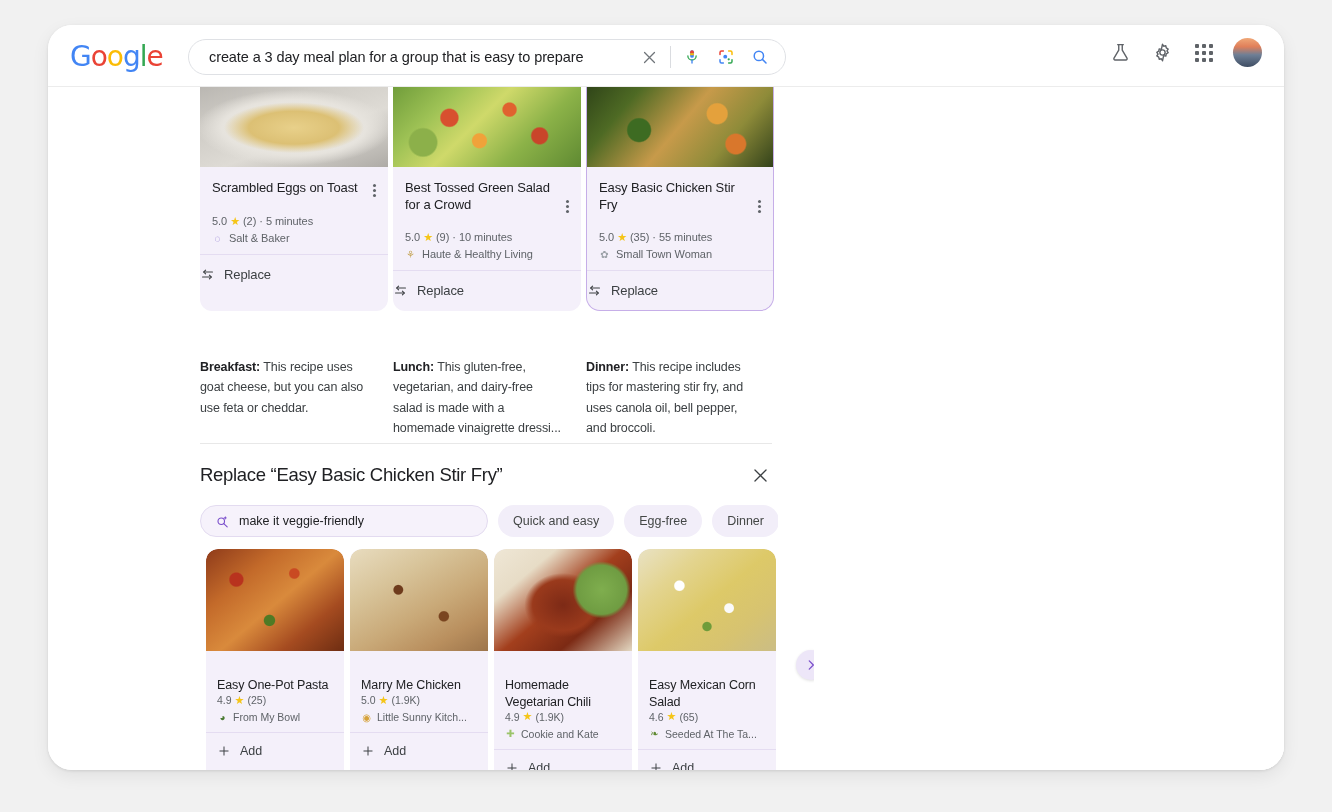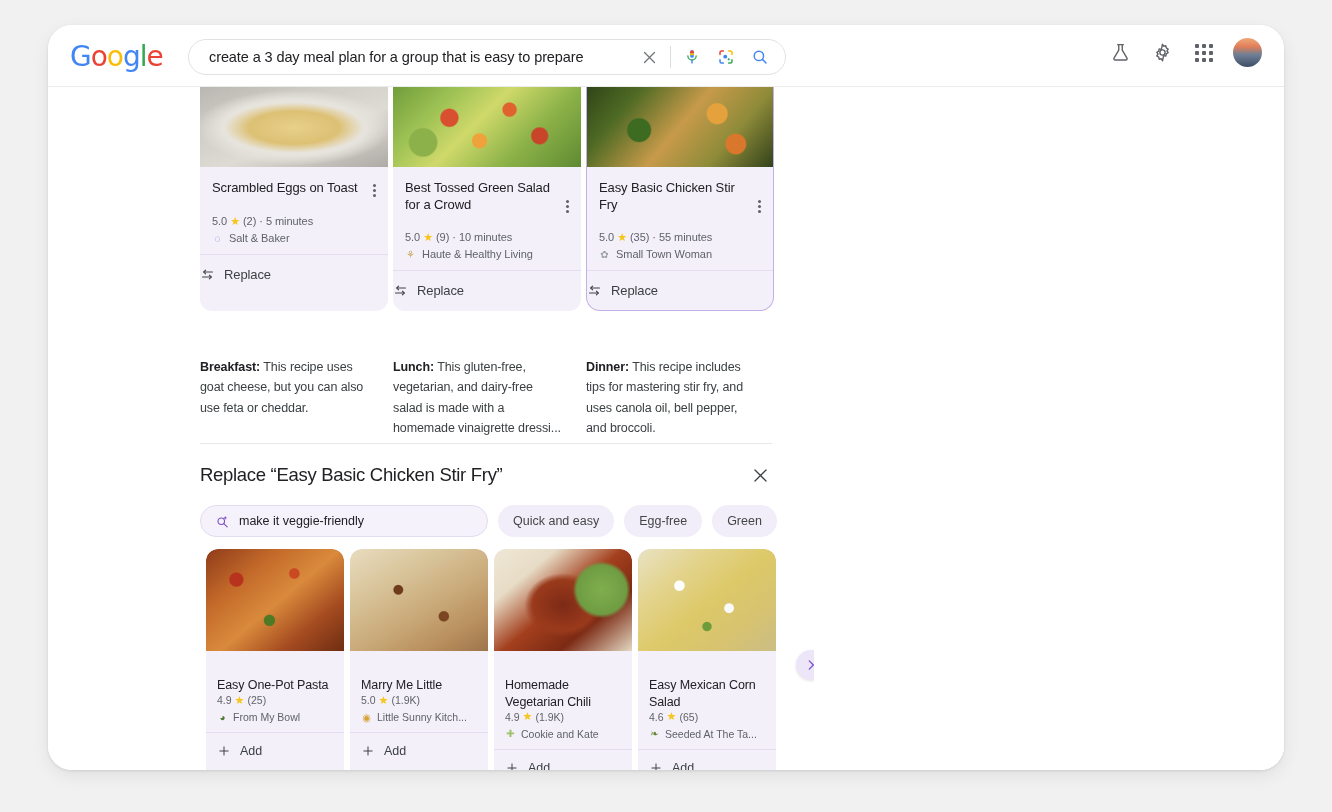--- a/index.html
+++ b/index.html
@@ -473,21 +473,21 @@
       <div class="chip-input" title="Describe a change">
         <svg width="15" height="15" viewBox="0 0 24 24" fill="none" stroke="#7a4ecb" stroke-width="1.8" stroke-linecap="round">
           <circle cx="10" cy="11.5" r="5.2"></circle>
           <path d="M14 15.3 L19.5 20.5"></path>
           <path d="M16.4 3.2 l.9 2.1 2.1.9 -2.1.9 -.9 2.1 -.9-2.1 -2.1-.9 2.1-.9z" fill="#7a4ecb" stroke="none"></path>
         </svg>
         <span>make it veggie-friendly</span>
       </div>
       <div class="chip">Quick and easy</div>
       <div class="chip">Egg-free</div>
-      <div class="chip">Green</div>
+      <div class="chip">Dinner</div>
 
     </div>
 
     <div class="sugg-row">
 
       <div class="sugg-card">
         <div class="sugg-thumb t-pasta"></div>
         <div class="sc-body">
           <div class="sc-title">Easy One-Pot Pasta</div>
           <div class="sc-meta">
@@ -504,21 +504,21 @@
           <svg width="14" height="14" viewBox="0 0 24 24" stroke="#3c4043" stroke-width="1.7" stroke-linecap="round">
               <path d="M12 5v14M5 12h14"></path>
             </svg>
           <span>Add</span>
         </div>
       </div>
 
       <div class="sugg-card">
         <div class="sugg-thumb t-marry"></div>
         <div class="sc-body">
-          <div class="sc-title">Marry Me Little</div>
+          <div class="sc-title">Marry Me Chicken</div>
           <div class="sc-meta">
             <span>5.0</span>
             <span class="star">★</span>
             <span>(1.9K)</span>
           </div>
           <div class="sc-src">
             <span class="fav" style="color:#d6a23a">◉</span>
             <span>Little Sunny Kitch...</span>
           </div>
         </div>

